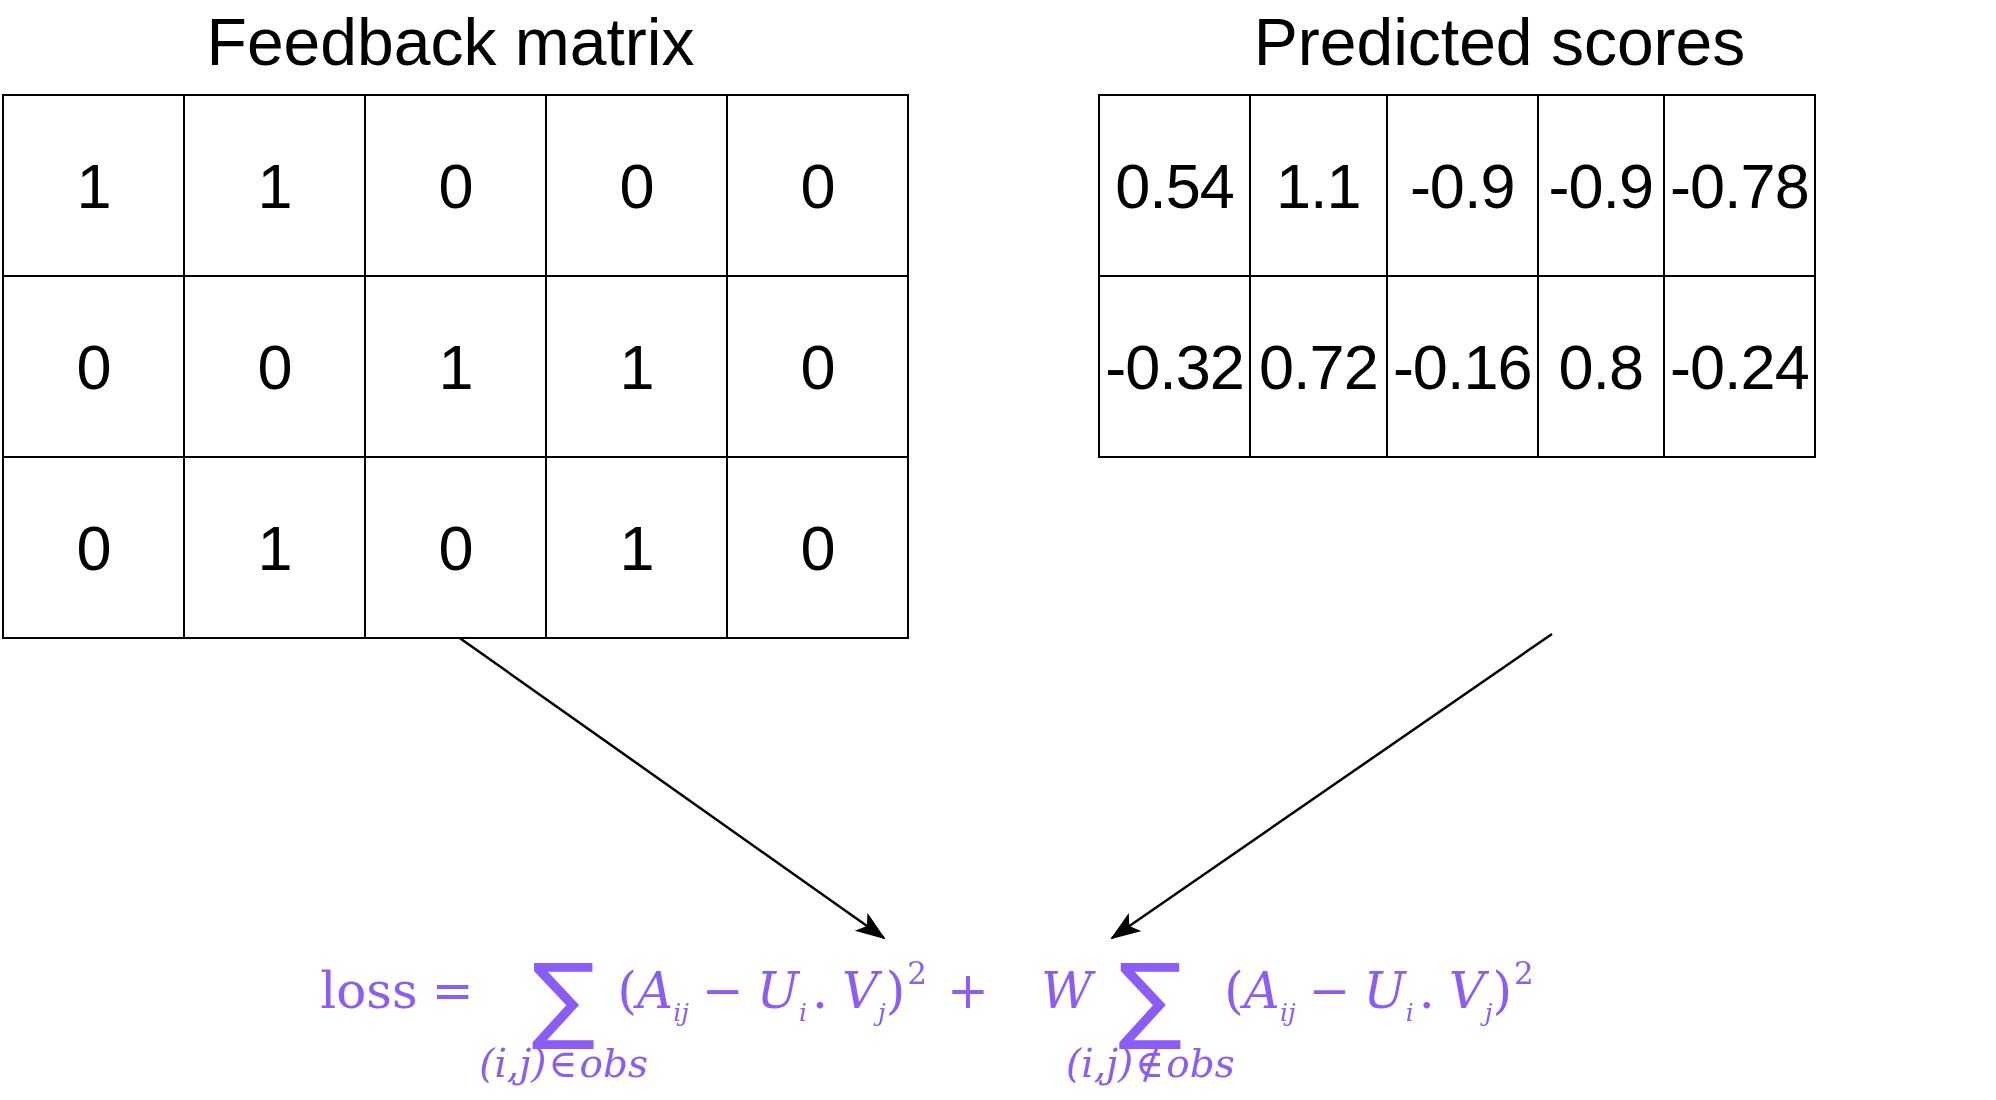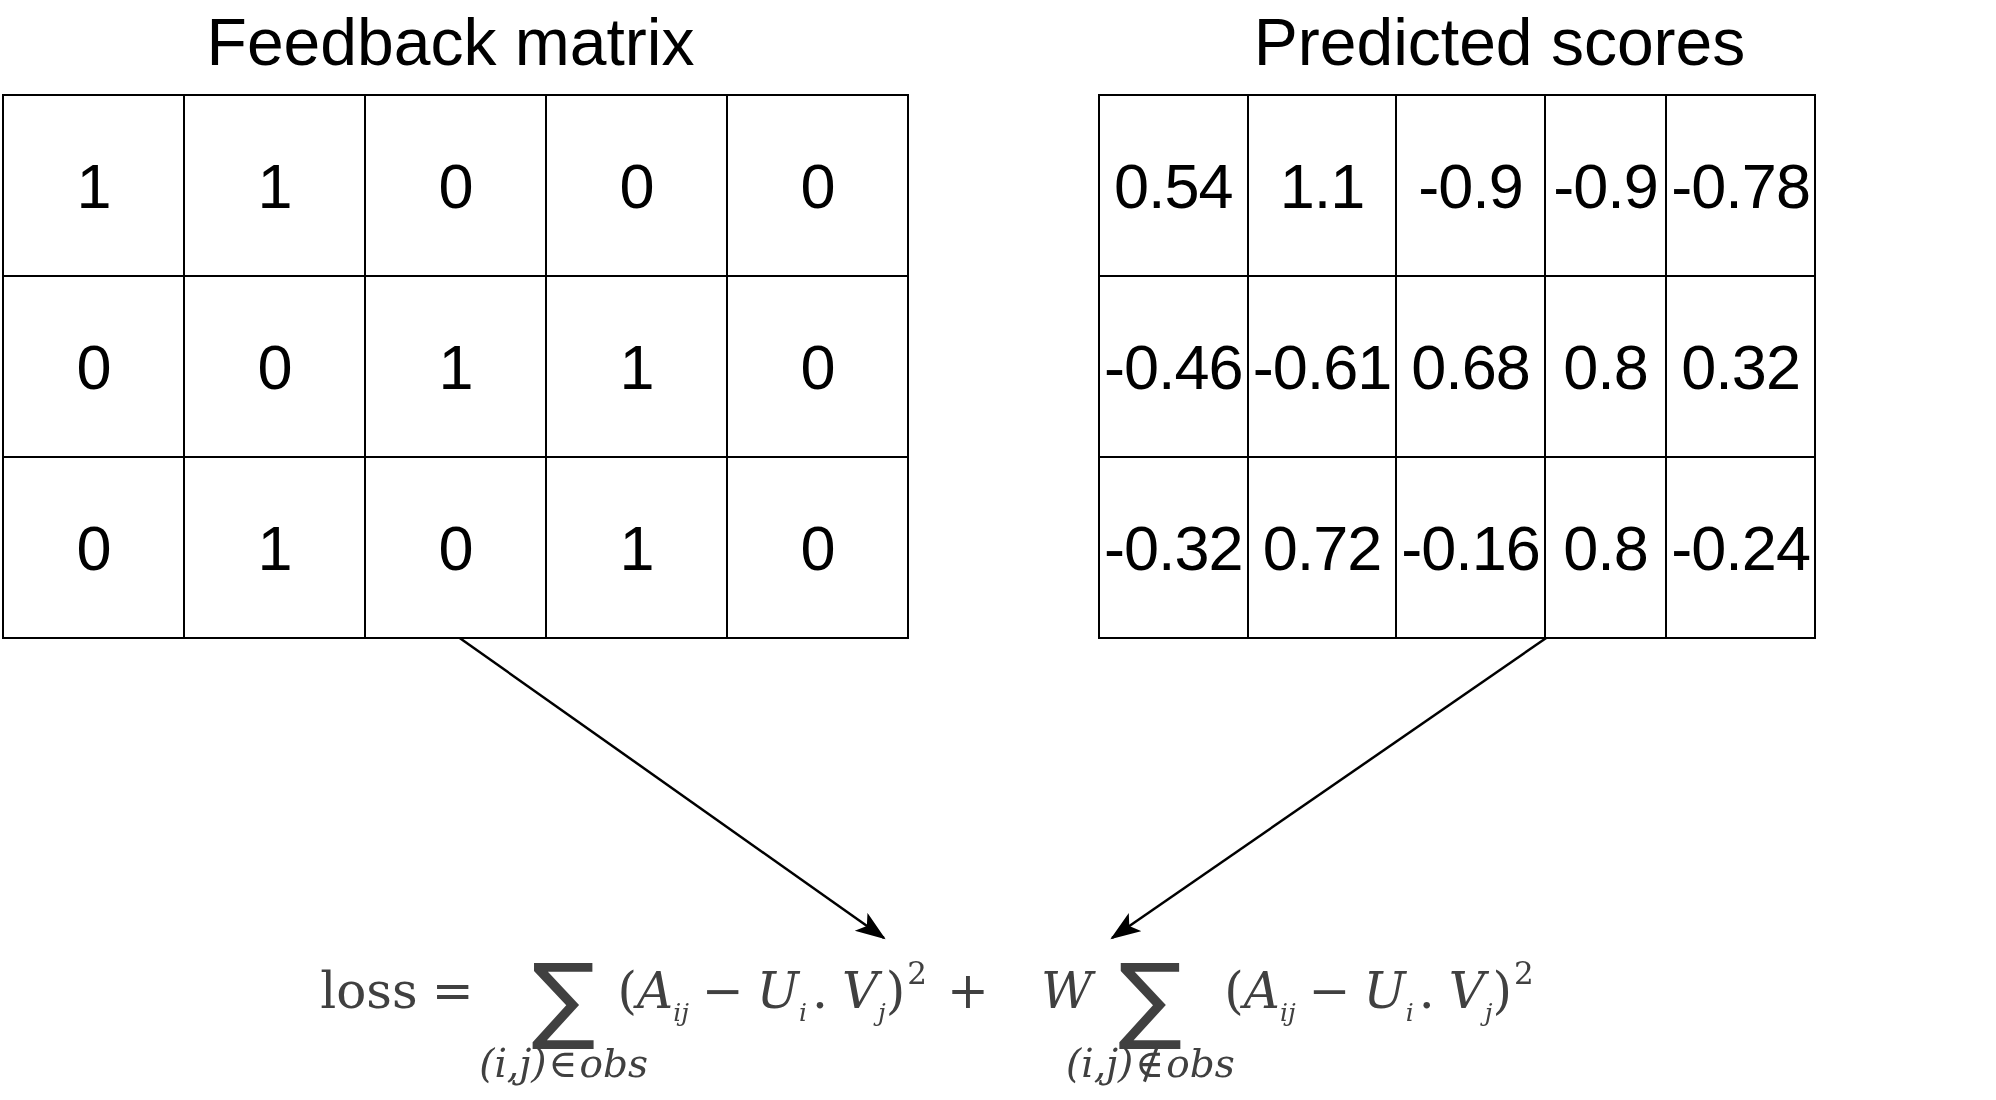--- a/index.html
+++ b/index.html
@@ -62,21 +62,21 @@
     left: 0;
     top: 958px;
     width: 100%;
     padding-left: 38px;
     box-sizing: border-box;
     display: flex;
     justify-content: center;
     align-items: flex-start;
     font-family: "DejaVu Serif", serif;
     font-size: 50px;
-    color: #404040;
+    color: #8b5cf6;
     white-space: nowrap;
     text-align: center;
   }
   .formula .ml { padding-top: 4px; }        
   .formula .var { font-style: italic; }
   .formula .eq { margin: 0 46px 0 14px; }
   .formula .sum {
     display: flex;
     flex-direction: column;
     align-items: center;
@@ -151,27 +151,20 @@
   <table class="matrix right">
     <tbody>
       <tr>
         <td>0.54</td>
         <td>1.1</td>
         <td>-0.9</td>
         <td>-0.9</td>
         <td>-0.78</td>
       </tr>
       <tr>
-        <td>-0.46</td>
-        <td>-0.61</td>
-        <td>0.68</td>
-        <td>0.8</td>
-        <td>0.32</td>
-      </tr>
-      <tr>
         <td>-0.32</td>
         <td>0.72</td>
         <td>-0.16</td>
         <td>0.8</td>
         <td>-0.24</td>
       </tr>
     </tbody>
   </table>
 
   <div class="formula">

